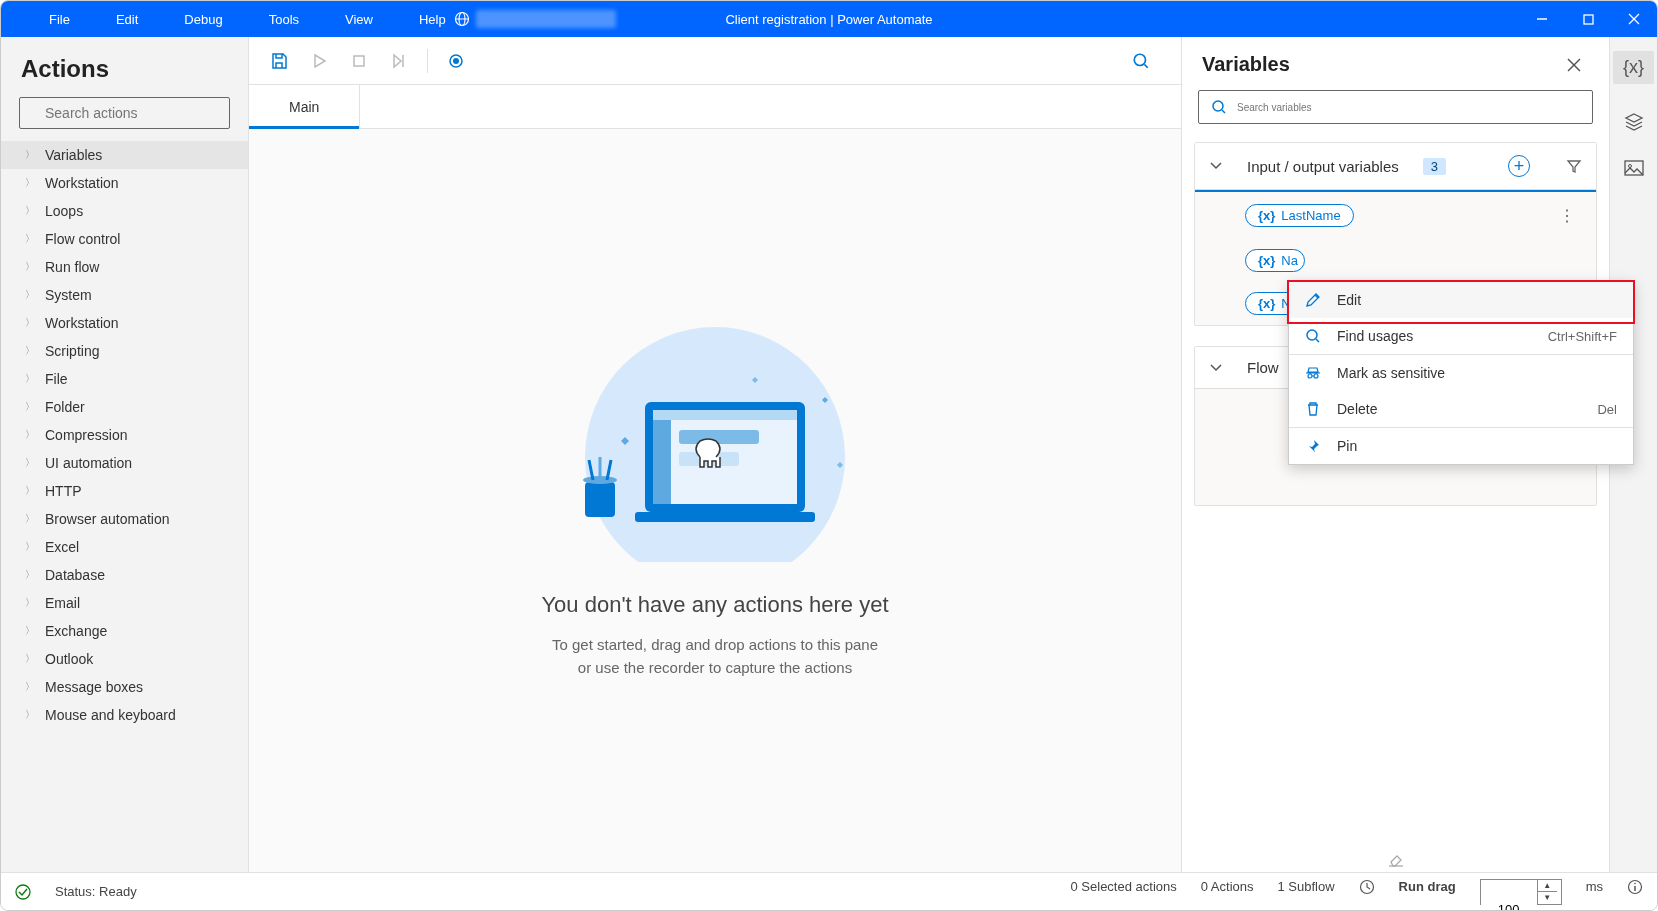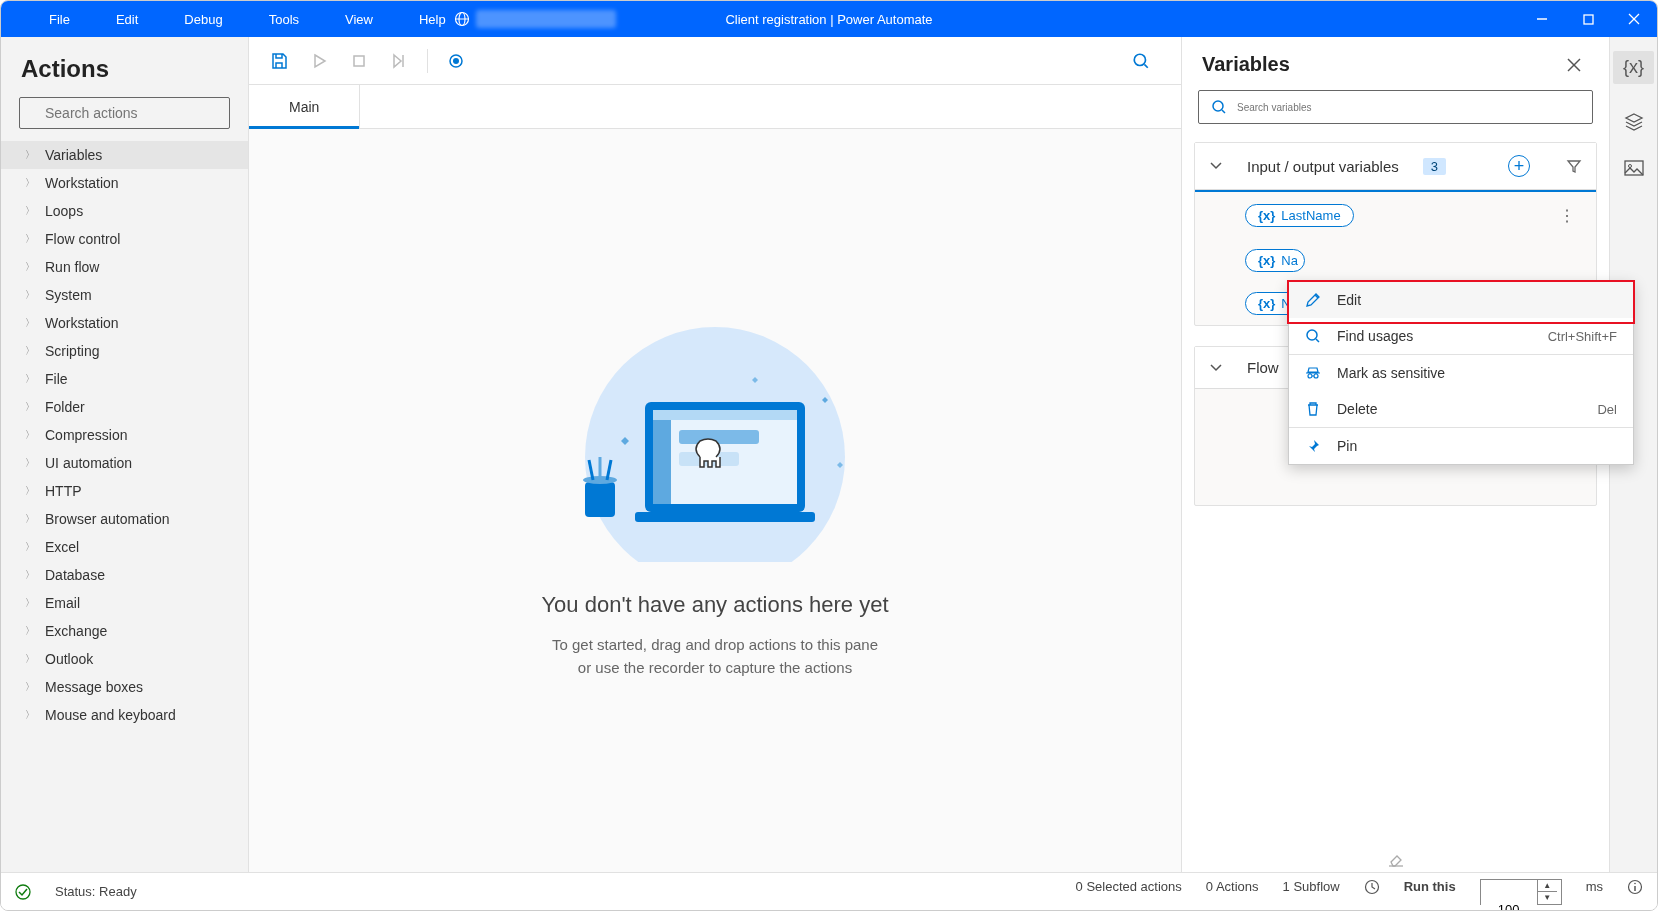--- a/index.html
+++ b/index.html
@@ -461,21 +461,21 @@
   <div class="status-center">
     <span>0 Selected actions</span>
     <span>0 Actions</span>
     <span>1 Subflow</span>
     <span>
         <svg width="16" height="16">
           <circle cx="8" cy="8" r="6.5" fill="none" stroke="#555" stroke-width="1.2"></circle>
           <path d="M8 4v4l3 2" fill="none" stroke="#555" stroke-width="1.2"></path>
         </svg>
       </span>
-    <span style="font-weight:600">Run this</span>
+    <span style="font-weight:600">Run drag</span>
     <div class="delay-box">
       <input value="100" style="">
       <div class="delay-arrows">
           <span>▲</span>
           <span>▼</span>
         </div>
     </div>
     <span>ms</span>
     <span>
         <svg width="16" height="16">

